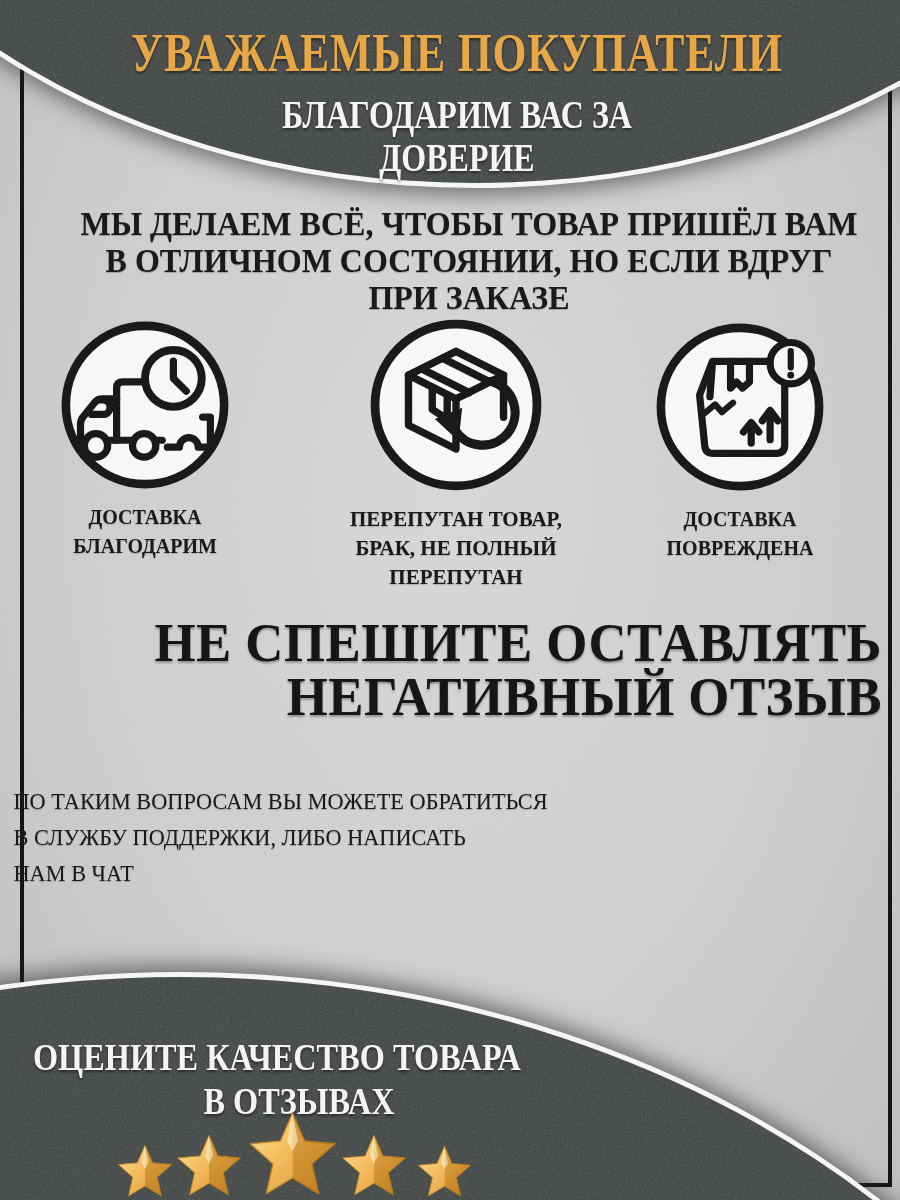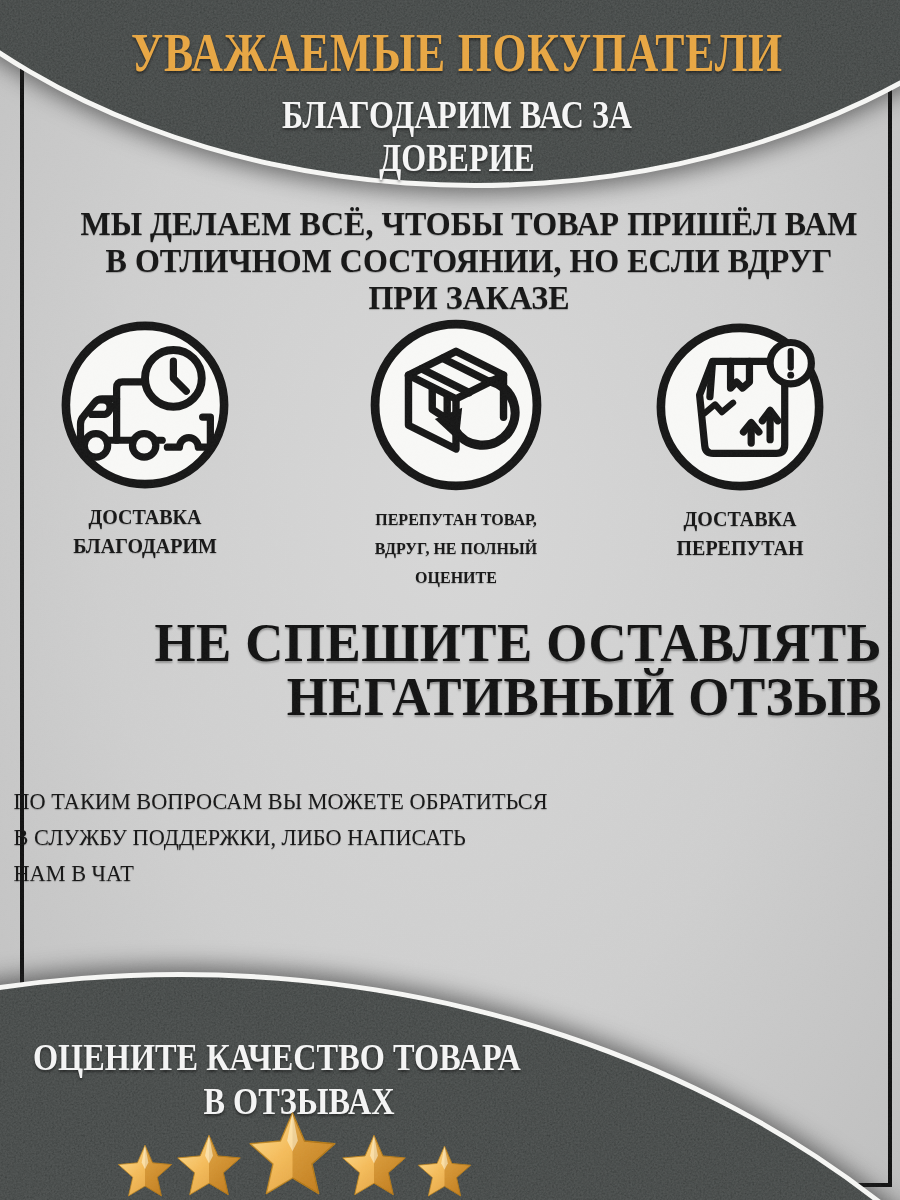--- a/index.html
+++ b/index.html
@@ -38,21 +38,21 @@
     text-shadow:0 1px 1px rgba(0,0,0,.25);padding-left:19px;}
   .intro .line{transform:scaleX(.97);transform-origin:center;}
   
   .issue{position:absolute;z-index:3;text-align:center;}
   .issue-1{left:30px;top:319px;width:230px;}
   .issue-2{left:331px;top:317px;width:250px;}
   .issue-3{left:615px;top:321px;width:250px;}
   .issue svg.badge{display:block;margin:0 auto;}
   .issue .cap{margin-top:12px;font-size:20px;font-weight:700;color:#101010;line-height:29px;
     text-shadow:0 1px 1px rgba(0,0,0,.2);}
-  .issue-2 .cap{font-size:16px;text-align:center;}
+  .issue-2 .cap{font-size:21px;text-align:center;}
   
   .headline{position:absolute;left:0;top:616px;width:900px;text-align:right;z-index:3;
     font-size:55px;font-weight:700;color:#0c0c0c;line-height:54px;letter-spacing:.5px;
     text-shadow:0 2px 2px rgba(0,0,0,.3);}
   .headline .line{transform:scaleX(.96);transform-origin:center;}
   
   .support{position:absolute;left:0;top:784px;width:900px;text-align:left;z-index:3;
     font-size:23px;font-weight:400;color:#101010;line-height:36px;
     text-shadow:0 1px 1px rgba(0,0,0,.25);}
   .support .line{transform:scaleX(.97);transform-origin:center;}
@@ -148,22 +148,22 @@
         <path d="M42.5,23.5 L69.5,37"></path>
         <path d="M23,33 V61.5 L50,75 V46.5"></path>
         <path d="M77,33 V57"></path>
         <path d="M36.5,40 V52.5 L45,58 V45.3"></path>
         <path d="M70,36.5 a18.5,18.5 0 1 1 -21,27" stroke-width="5.2"></path>
       </g>
       <polygon points="38,58 53.5,51.5 51.5,70.5" fill="#101010"></polygon>
     </svg>
     <div class="cap">
       <div class="nowrap">ПЕРЕПУТАН ТОВАР,</div>
-      <div class="nowrap">ВДРУГ, НЕ ПОЛНЫЙ</div>
-      <div class="nowrap">ОЦЕНИТЕ</div>
+      <div class="nowrap">БРАК, НЕ ПОЛНЫЙ</div>
+      <div class="nowrap">ПЕРЕПУТАН</div>
     </div>
   </div>
 
   <div class="issue issue-3">
     <svg class="badge" width="172" height="172" viewBox="0 0 100 100">
       <circle cx="50" cy="50" r="46" fill="#f8f8f6" stroke="#101010" stroke-width="5"></circle>
       <g fill="none" stroke="#101010" stroke-width="4.2" stroke-linecap="round" stroke-linejoin="round">
         <path d="M34,23.5 H71 q5,0 5,5 V72 q0,5 -5,5 H34.5 q-4.6,0 -5,-4.5 L26.5,43 Z"></path>
         <path d="M34,24 L32.5,44"></path>
         <path d="M44.5,23.5 V39 L48,35.5 51.5,39 55.5,35.5 V23.5"></path>
@@ -172,21 +172,21 @@
         <path d="M52,64.5 l4.5,-5.5 4.5,5.5"></path>
         <path d="M67.5,69 V52.5"></path>
         <path d="M63,58 l4.5,-6 4.5,6"></path>
         <circle cx="79.5" cy="24.5" r="12" fill="#f8f8f6"></circle>
         <path d="M79.5,17.5 V27" stroke-width="3.6"></path>
       </g>
       <circle cx="79.5" cy="31.5" r="2" fill="#101010"></circle>
     </svg>
     <div class="cap">
       <div class="nowrap">ДОСТАВКА</div>
-      <div class="nowrap">ПЕРЕПУТАН</div>
+      <div class="nowrap">ПОВРЕЖДЕНА</div>
     </div>
   </div>
 
   <div class="headline">
     <div class="line nowrap">НЕ СПЕШИТЕ ОСТАВЛЯТЬ</div>
     <div class="line nowrap">НЕГАТИВНЫЙ ОТЗЫВ</div>
   </div>
 
   <div class="support">
     <div class="line nowrap">ПО ТАКИМ ВОПРОСАМ ВЫ МОЖЕТЕ ОБРАТИТЬСЯ</div>

